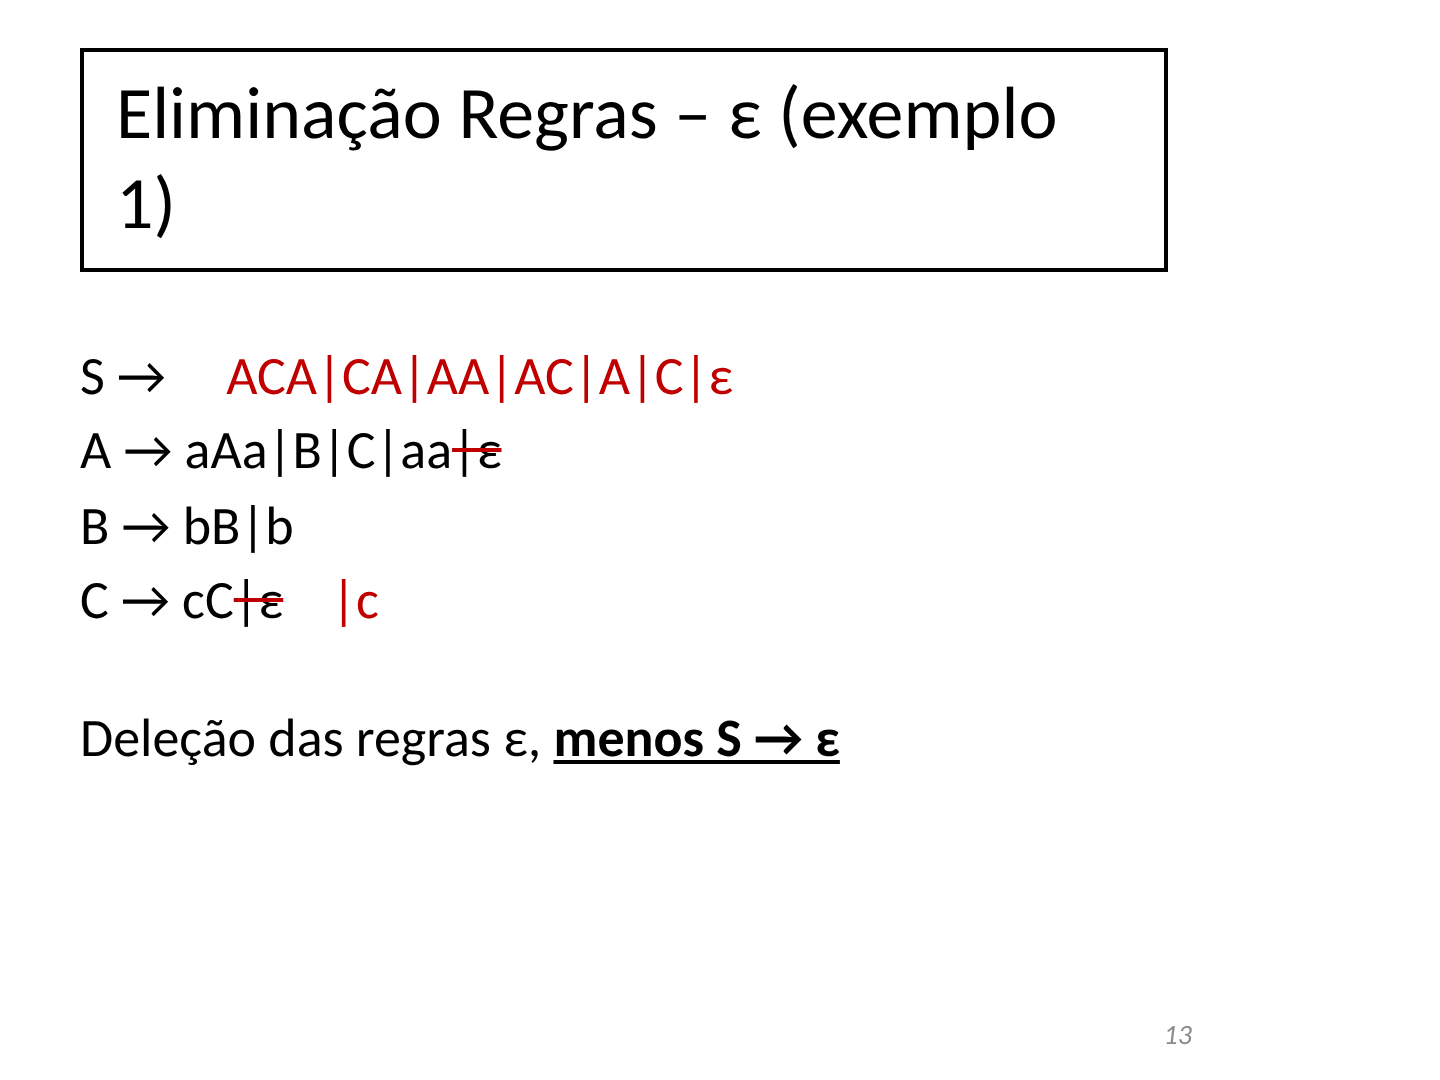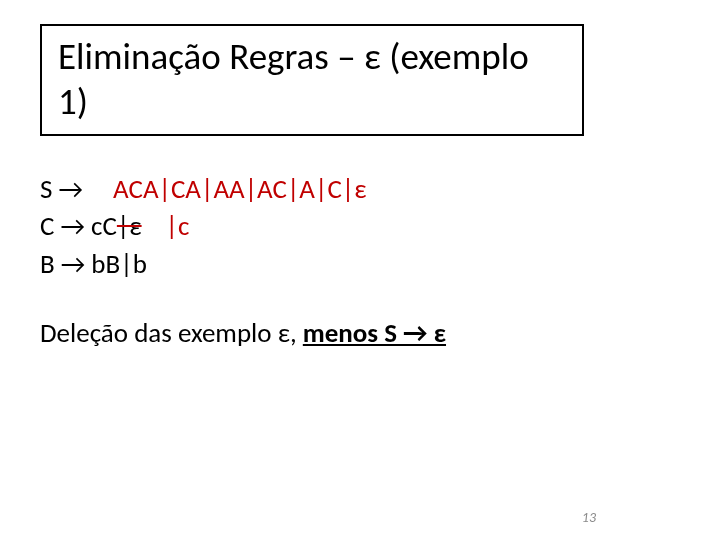--- a/index.html
+++ b/index.html
@@ -19,22 +19,23 @@
 </head>
 <body>
 
 <div class="slide">
   <div class="title-box">
     <h1>Eliminação Regras – ε (exemplo 1)</h1>
   </div>
 
   <div class="content rules">
     <p><span>S → </span><span class="red">ACA|CA|AA|AC|A|C|ε</span></p>
+    <p><span>A → </span><span>aAa|B|C|aa</span><span class="strike strike-red">|ε</span></p>
+    <p><span>B → </span><span>bB|b</span></p>
     <p><span>C → </span><span>cC</span><span class="strike strike-red">|ε</span><span class="red">|c</span></p>
-    <p><span>B → </span><span>bB|b</span></p>
   </div>
 
   <div class="deletion">
-    <span>Deleção das exemplo ε, </span><strong class="underline">menos S → ε</strong>
+    <span>Deleção das regras ε, </span><strong class="underline">menos S → ε</strong>
   </div>
 
   <div class="page-no">13</div>
 </div>
 
 </body></html>

